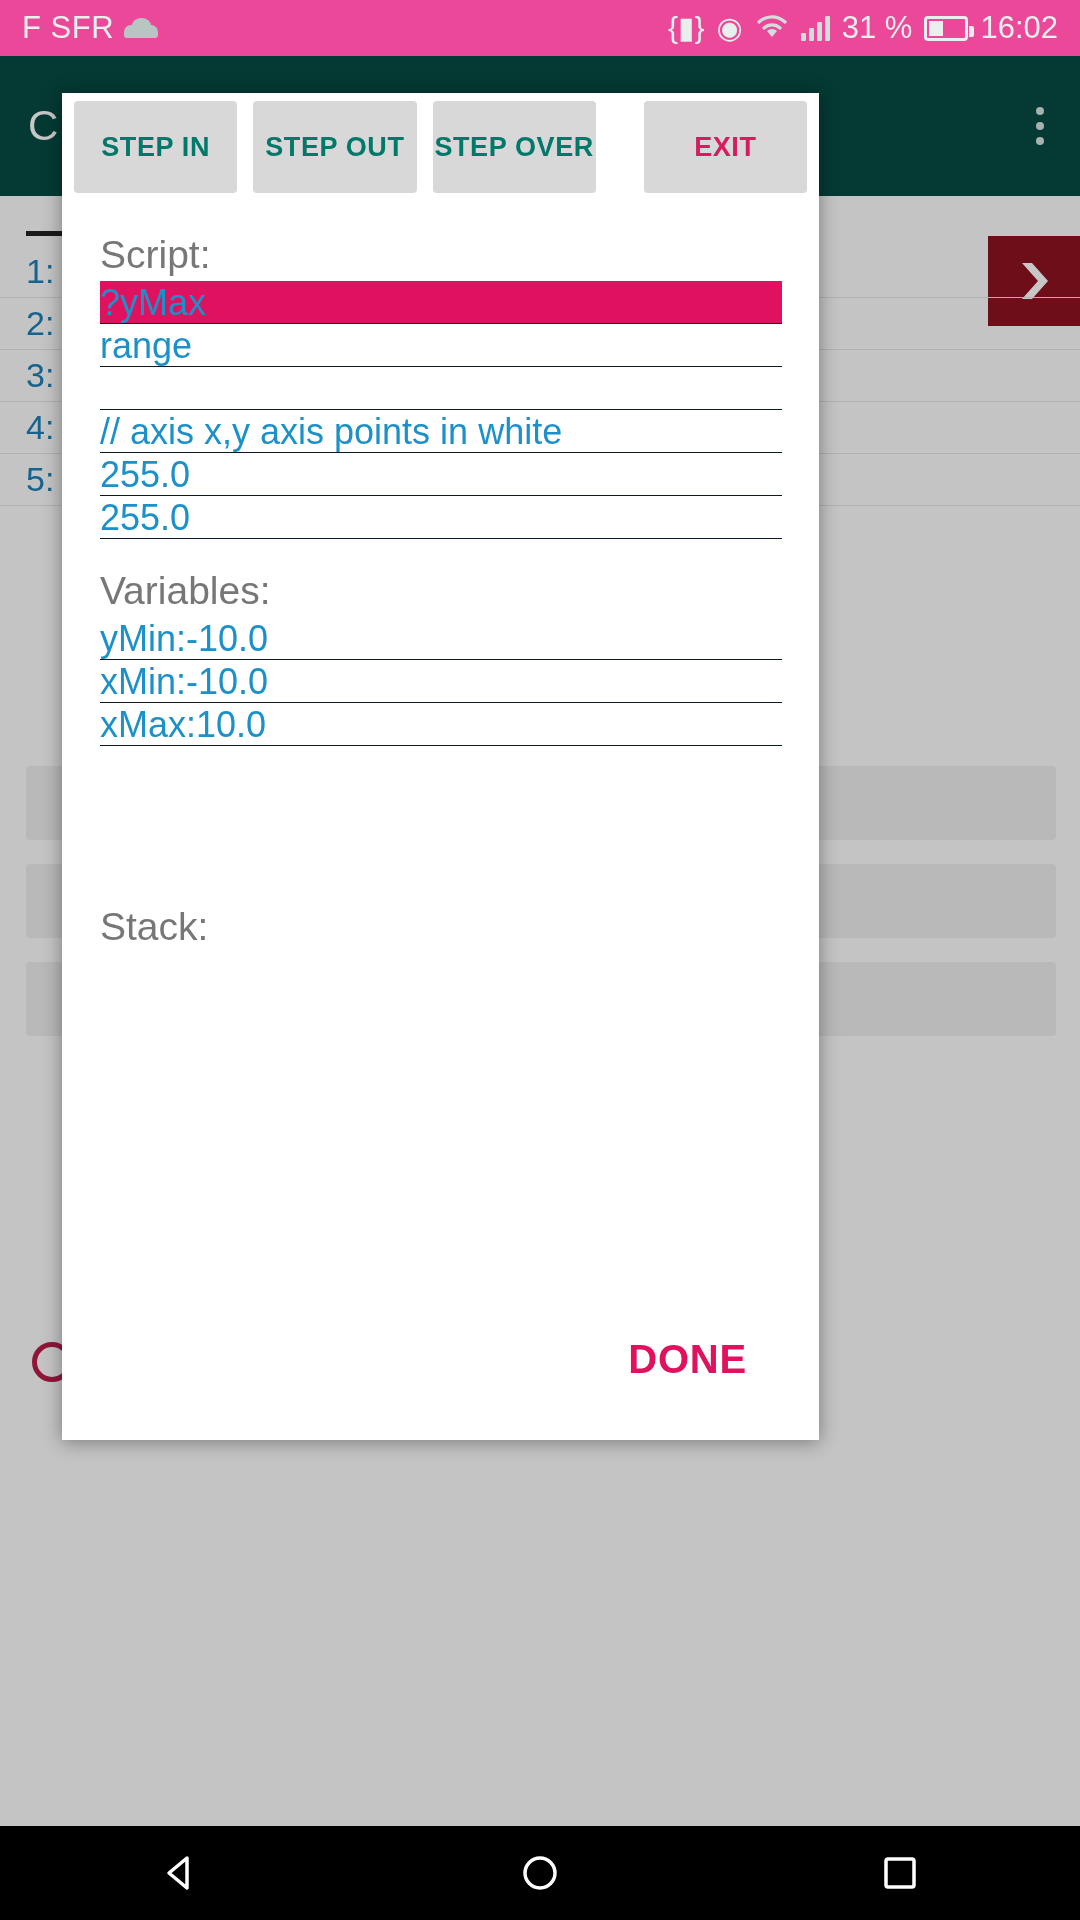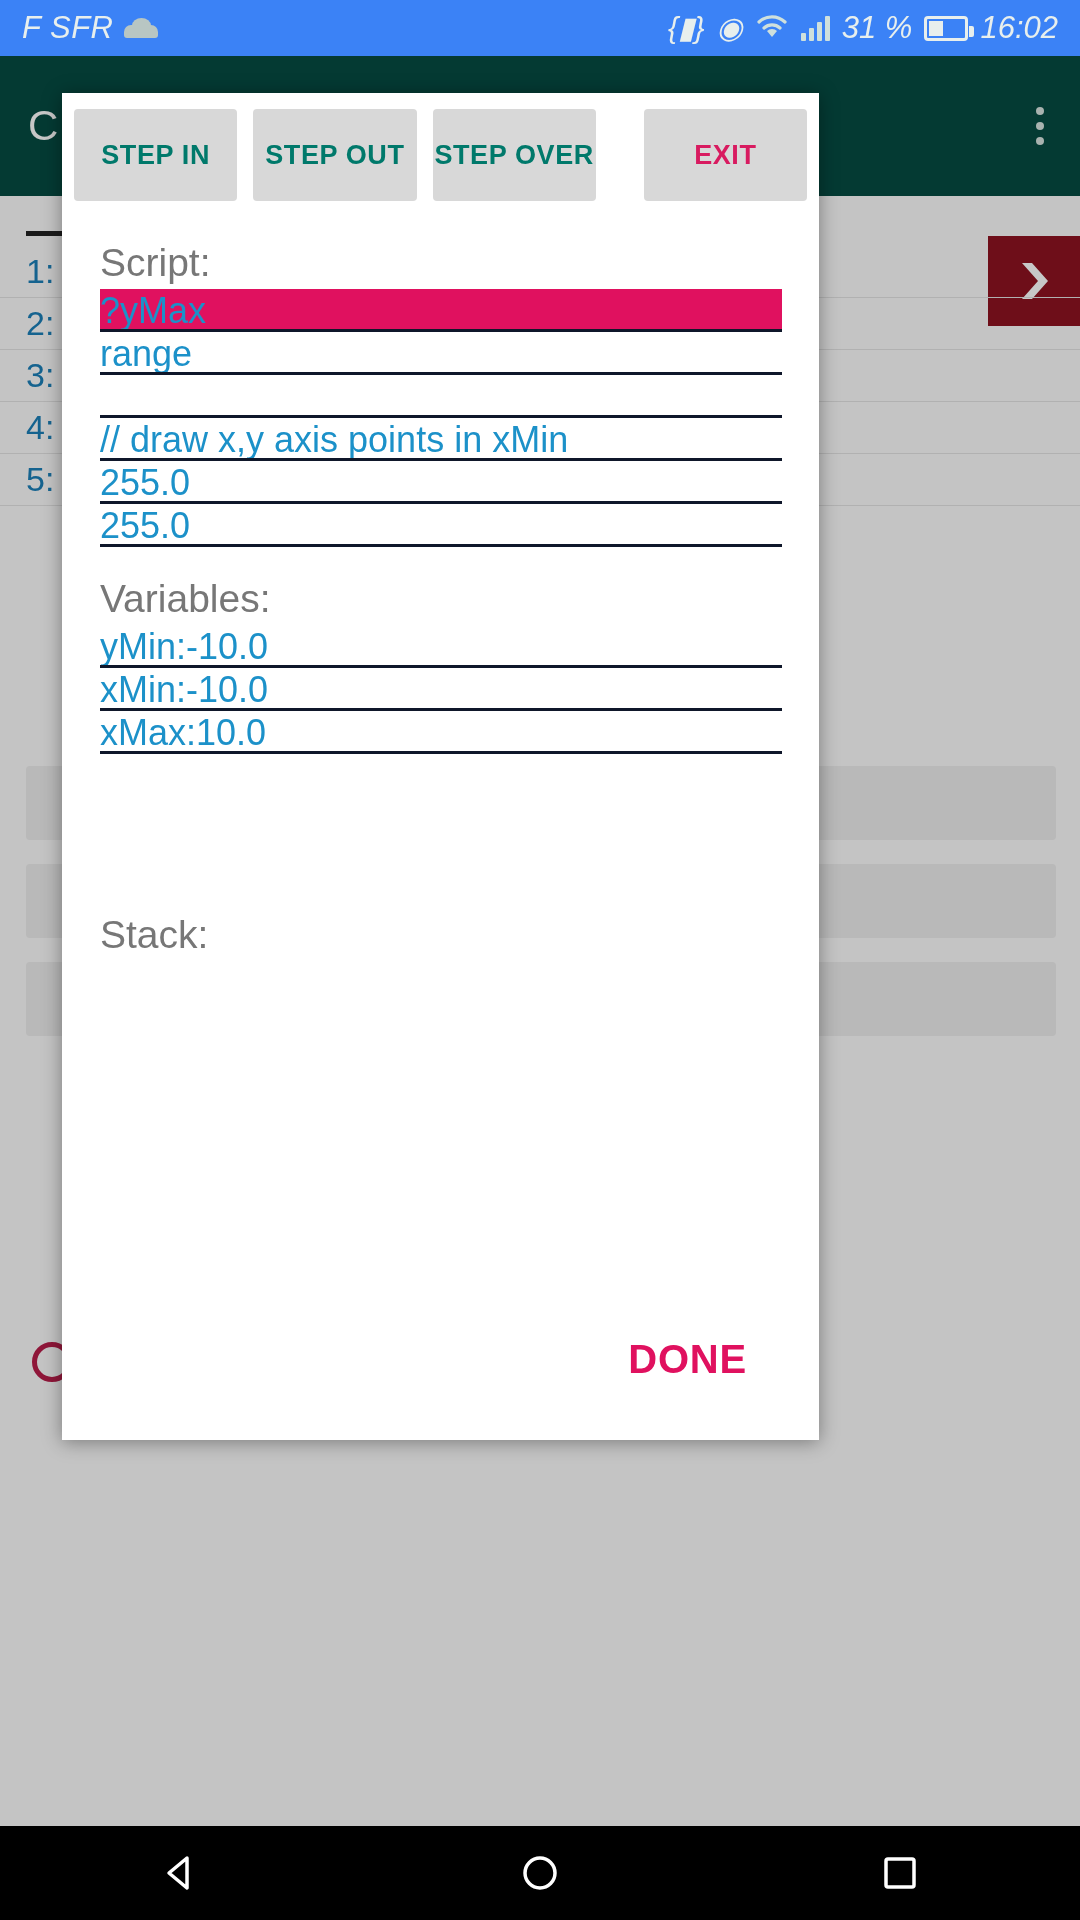--- a/index.html
+++ b/index.html
@@ -13,25 +13,24 @@
     position: relative;
     width: 1080px; height: 1920px;
     background: #fafafa;
     overflow: hidden;
   }
 
   
   #statusbar {
     position: absolute; top: 0; left: 0;
     width: 1080px; height: 56px;
-    background: #3b82f6;
+    background: #ec4899;
     display: flex; align-items: center;
     padding: 0 22px;
     color: #e8efed;
-    font-style: italic;
   }
   #statusbar .left {
     display: flex; align-items: center; gap: 10px;
     font-size: 31px; letter-spacing: 0.5px;
   }
   #statusbar .spacer { flex: 1 1 auto; }
   #statusbar .right {
     display: flex; align-items: center; gap: 12px;
     font-size: 31px;
   }
@@ -144,21 +143,21 @@
     position: absolute;
     left: 62px; top: 93px;
     width: 757px; height: 1347px;
     background: #ffffff;
     box-shadow: 0 2px 18px rgba(0,0,0,0.38);
     overflow: hidden;
     display: flex; flex-direction: column;
   }
   #btn-row {
     display: flex; gap: 16px;
-    padding: 16px 12px 0 12px;
+    padding: 8px 12px 0 12px;
     flex: 0 0 auto;
   }
   .debug-btn {
     flex: 1 1 0;
     height: 92px;
     background: #d8d8d8;
     border: none; border-radius: 4px;
     font-family: "Liberation Sans", sans-serif;
     font-size: 27px; font-weight: bold;
     letter-spacing: 0.6px;
@@ -180,21 +179,21 @@
     margin-bottom: 4px;
   }
   .list {
     width: 682px;
   }
   .list-row {
     height: 43px;
     line-height: 43px;
     color: #1c91c9;
     font-size: 36px;
-    border-bottom: 3px solid #0f172a;
+    border-bottom: 1px solid #0f172a;
     white-space: nowrap;
     overflow: hidden;
   }
   .list-row.blank { color: transparent; }
   .list-row.selected {
     background: #e0115f;
   }
   #script-list {
     height: 260px;
     overflow: hidden;
@@ -301,21 +300,21 @@
       <button class="debug-btn exit">EXIT</button>
     </div>
 
     <div id="dialog-body">
 
       <div class="section-label" id="script-label">Script:</div>
       <div class="list" id="script-list">
         <div class="list-row selected">?yMax</div>
         <div class="list-row">range</div>
         <div class="list-row blank"></div>
-        <div class="list-row">// draw x,y axis points in xMin</div>
+        <div class="list-row">// axis x,y axis points in white</div>
         <div class="list-row">255.0</div>
         <div class="list-row">255.0</div>
         <div class="list-row">255.0</div>
       </div>
 
       <div class="section-label" id="variables-label">Variables:</div>
       <div class="list" id="variables-list">
         <div class="list-row">yMin:-10.0</div>
         <div class="list-row">xMin:-10.0</div>
         <div class="list-row">xMax:10.0</div>

